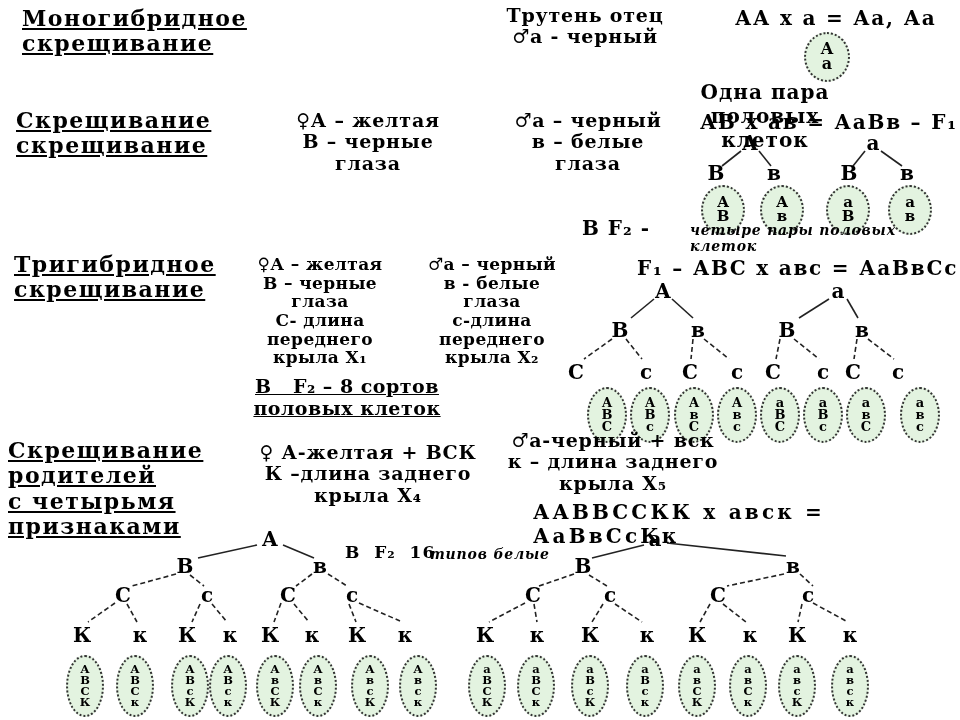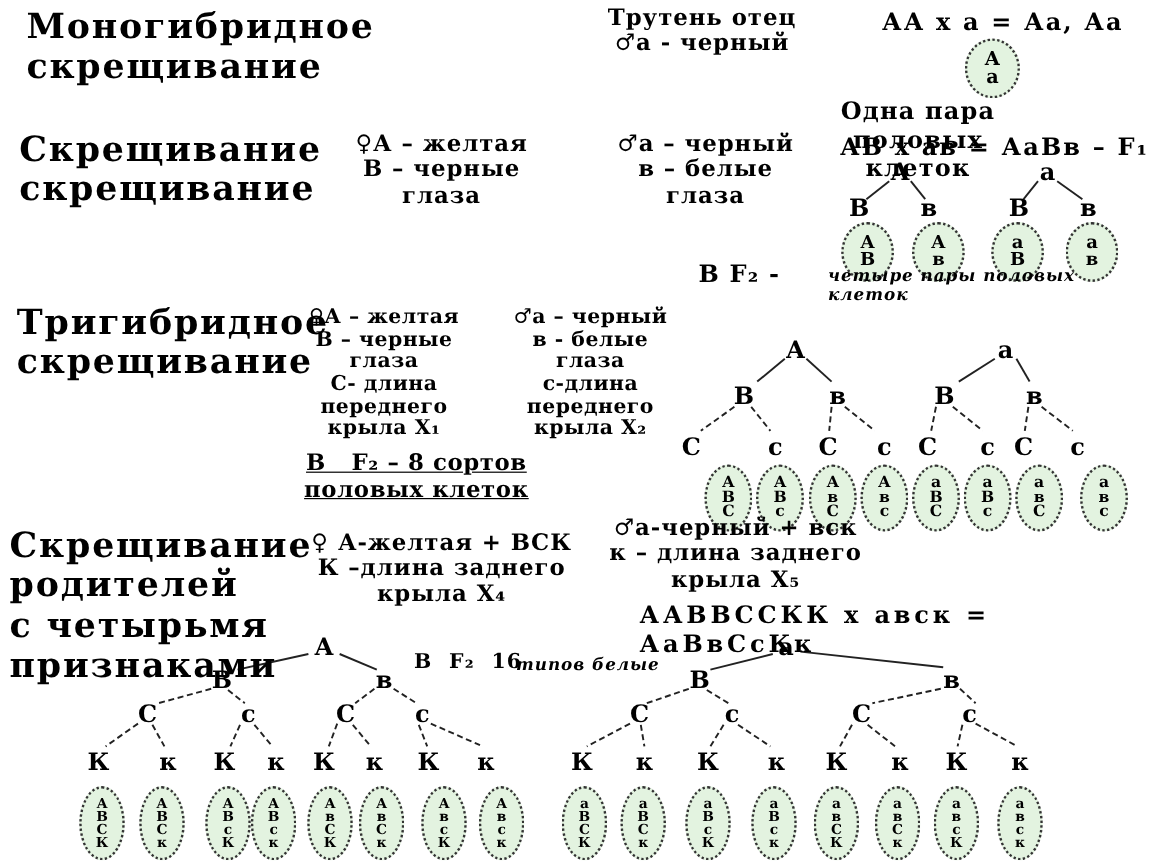--- a/index.html
+++ b/index.html
@@ -3,21 +3,21 @@
 <meta charset="utf-8">
 <style>
   html,body{margin:0;padding:0;background:#fff;}
   .slide{position:relative;width:960px;height:720px;background:#ffffff;overflow:hidden;
          font-family:"DejaVu Serif","Liberation Serif",serif;color:#000;}
   svg.lines{position:absolute;left:0;top:0;z-index:1;}
   svg.lines line{stroke:#222222;stroke-width:1.6;}
   svg.lines line.d{stroke-dasharray:5 3;}
   .t{position:absolute;z-index:2;font-weight:bold;white-space:pre-line;color:#000;}
   .c{transform:translateX(-50%);text-align:center;}
-  .title{font-size:29px;letter-spacing:1.5px;line-height:1.15;}
+  .title{font-size:22px;letter-spacing:1.5px;line-height:1.15;text-decoration:underline;}
   .body{font-size:19px;letter-spacing:0.8px;line-height:1.12;}
   .body-sm{font-size:17px;letter-spacing:0.4px;line-height:1.1;}
   .cross{font-size:20px;letter-spacing:1.8px;}
   .cross-w{font-size:20px;letter-spacing:3.2px;}
   .lead{font-size:20px;letter-spacing:1px;}
   .capsmall{font-size:14px;letter-spacing:0.8px;font-style:italic;}
   .note{font-size:19px;letter-spacing:0.5px;line-height:1.15;text-decoration:underline;}
   .note-lead{font-size:17px;letter-spacing:1px;}
   .node{position:absolute;z-index:2;transform:translateX(-50%);font-weight:bold;
         font-size:20px;line-height:1;}
@@ -134,20 +134,21 @@
 глаза
 С- длина
 переднего
 крыла Х₁</div>
   <div class="t body-sm c" style="left:492px;top:255px">♂а – черный
 в - белые
 глаза
 с-длина
 переднего
 крыла Х₂</div>
+  <div class="t cross" style="left:637px;top:256px">F₁ – АВС х авс = АаВвСс</div>
   <div class="t note c" style="left:347px;top:376px">В&nbsp;&nbsp;&nbsp;F₂ – 8 сортов
 половых клеток</div>
 
   <span class="node" style="left:663px;top:281px">А</span>
   <span class="node" style="left:838px;top:281px">а</span>
   <span class="node" style="left:620px;top:320px">В</span>
   <span class="node" style="left:698px;top:320px">в</span>
   <span class="node" style="left:787px;top:320px">В</span>
   <span class="node" style="left:862px;top:320px">в</span>
   <span class="node" style="left:576px;top:362px">С</span>

